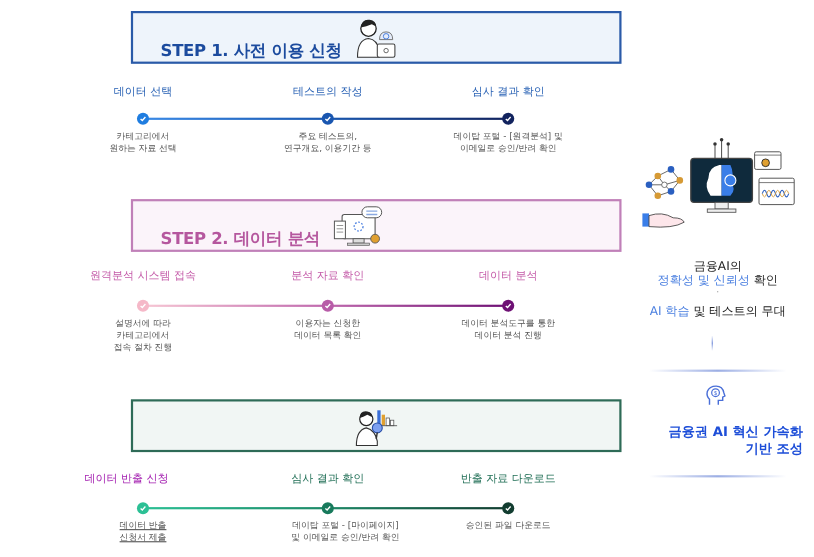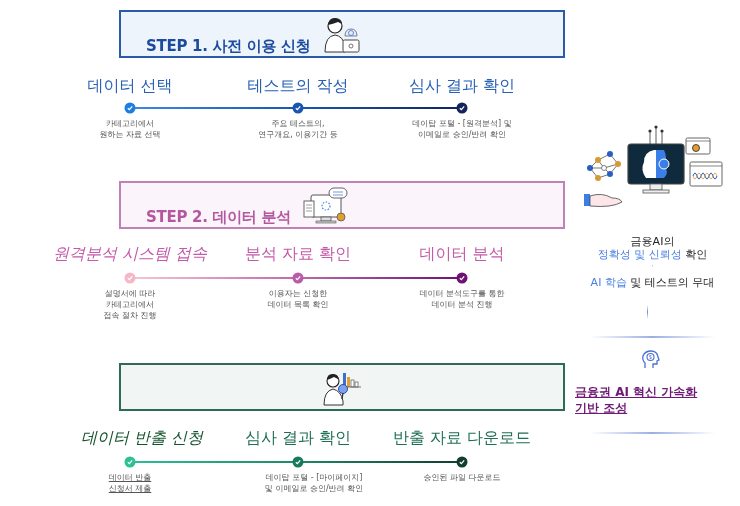--- a/index.html
+++ b/index.html
@@ -17,21 +17,21 @@
   .step-icon { position: absolute; left: 200px; top: 2px; }
   #s1 { top: 10px; border-color: #2a5aa8; background: #eef4fb; }
   #s1 .step-title { color: #1c4b9e; }
   #s2 { top: 181px; border-color: #c080b8; background: #fbf4fa; }
   #s2 .step-title { color: #b5579e; }
   #s3 { top: 363px; border-color: #2e6b57; background: #f1f6f4; }
   #s3 .step-title { color: #175d48; }
 
   .timeline { position: absolute; left: 70px; width: 460px; }
   .tl-label {
-    position: absolute; font-size: 16px; transform: translateX(-50%); white-space: nowrap;
+    position: absolute; font-size: 10px; transform: translateX(-50%); white-space: nowrap;
   }
   .tl-line { position: absolute; height: 2px; left: 60px; width: 332px; }
   .tl-dot {
     position: absolute; width: 11px; height: 11px; border-radius: 50%;
     transform: translate(-50%, -50%); display: flex; align-items: center; justify-content: center;
   }
   .tl-dot svg { width: 7px; height: 7px; }
   .tl-desc {
     position: absolute; font-size: 8px; color: #555; text-align: center;
     transform: translateX(-50%); line-height: 11px; white-space: nowrap;
@@ -41,21 +41,21 @@
   .rp-text { position: absolute; width: 155px; text-align: center; font-size: 11px; color: #222; }
   .blue { color: #4a7fe0; }
   .rp-hline {
     position: absolute; left: 15px; width: 125px; height: 2px;
     background: linear-gradient(90deg, rgba(90,120,210,0), rgba(90,120,210,0.6), rgba(90,120,210,0));
   }
   .rp-vline {
     position: absolute; left: 72px; width: 1px; height: 14px;
     background: linear-gradient(180deg, rgba(90,120,210,0), rgba(90,120,210,0.9), rgba(90,120,210,0));
   }
-  .rp-big { position: absolute; width: 155px; text-align: left; font-size: 12px; font-weight: bold; color: #701a75; line-height: 16px; text-decoration: underline; }
+  .rp-big { position: absolute; width: 155px; text-align: right; font-size: 12px; font-weight: bold; color: #1d4ed8; line-height: 16px; }
 </style>
 </head>
 <body>
 
 <div class="step-box" id="s1">
   <span class="step-title">STEP 1. 사전 이용 신청</span>
   <span class="step-icon">
     <svg width="44" height="42" viewBox="0 0 44 42">
       <circle cx="14" cy="12" r="7" fill="#fff" stroke="#222" stroke-width="1.2"></circle>
       <path d="M7 11 Q8 3 15 4 Q21 5 21 10 L17 8 Q12 10 7 11Z" fill="#222"></path>
@@ -114,21 +114,21 @@
       <line x1="5" y1="26" x2="11" y2="26" stroke="#777" stroke-width="0.7"></line>
       <circle cx="25" cy="21" r="4" fill="none" stroke="#4a7fe0" stroke-width="1.2" stroke-dasharray="1.5 1.5"></circle>
       <rect x="28" y="3" width="18" height="10" rx="5" fill="#fff" stroke="#555" stroke-width="0.9"></rect>
       <line x1="32" y1="7" x2="42" y2="7" stroke="#8aa8e0" stroke-width="1.2"></line>
       <line x1="32" y1="10" x2="42" y2="10" stroke="#8aa8e0" stroke-width="1.2"></line>
       <circle cx="40" cy="32" r="4" fill="#e0a030" stroke="#555" stroke-width="0.8"></circle>
     </svg>
   </span>
 </div>
 <div class="timeline" style="top:244px;">
-  <span class="tl-label" style="left:60px;color:#c45aa8;font-style:italic;">원격분석 시스템 접속</span>
+  <span class="tl-label" style="left:60px;color:#c45aa8;">원격분석 시스템 접속</span>
   <span class="tl-label" style="left:228px;color:#c45aa8;">분석 자료 확인</span>
   <span class="tl-label" style="left:392px;color:#c45aa8;">데이터 분석</span>
   <div class="tl-line" style="top:33px;background:linear-gradient(90deg,#f7c7d4,#c06aae,#6e1074);"></div>
   <div class="tl-dot" style="left:60px;top:34px;background:#f5b8c8;">
       <svg viewBox="0 0 8 8">
         <path d="M1.5 4.2L3.3 5.8L6.5 2.2" stroke="#fff" stroke-width="1.4" fill="none"></path>
       </svg>
     </div>
   <div class="tl-dot" style="left:228px;top:34px;background:#b85ca8;">
       <svg viewBox="0 0 8 8">
@@ -165,21 +165,21 @@
       <rect x="26" y="10" width="3" height="10" fill="#e0a030"></rect>
       <rect x="30" y="13" width="3" height="7" fill="#fff" stroke="#555" stroke-width="0.7"></rect>
       <rect x="34" y="15" width="3" height="5" fill="#fff" stroke="#555" stroke-width="0.7"></rect>
       <line x1="20" y1="20" x2="40" y2="20" stroke="#555" stroke-width="0.8"></line>
       <circle cx="22" cy="22" r="4.5" fill="#7da0f0" stroke="#2a4fa8" stroke-width="1"></circle>
       <line x1="22" y1="26" x2="21" y2="32" stroke="#333" stroke-width="1.3"></line>
     </svg>
   </span>
 </div>
 <div class="timeline" style="top:428px;">
-  <span class="tl-label" style="left:72px;color:#14532d;font-style:italic;">데이터 반출 신청</span>
+  <span class="tl-label" style="left:45px;color:#a21caf;">데이터 반출 신청</span>
   <span class="tl-label" style="left:228px;color:#1f6e55;">심사 결과 확인</span>
   <span class="tl-label" style="left:392px;color:#1f6e55;">반출 자료 다운로드</span>
   <div class="tl-line" style="top:33px;background:linear-gradient(90deg,#2cc095,#1e8a68,#123d30);"></div>
   <div class="tl-dot" style="left:60px;top:34px;background:#2cc095;">
       <svg viewBox="0 0 8 8">
         <path d="M1.5 4.2L3.3 5.8L6.5 2.2" stroke="#fff" stroke-width="1.4" fill="none"></path>
       </svg>
     </div>
   <div class="tl-dot" style="left:228px;top:34px;background:#187a5c;">
       <svg viewBox="0 0 8 8">

